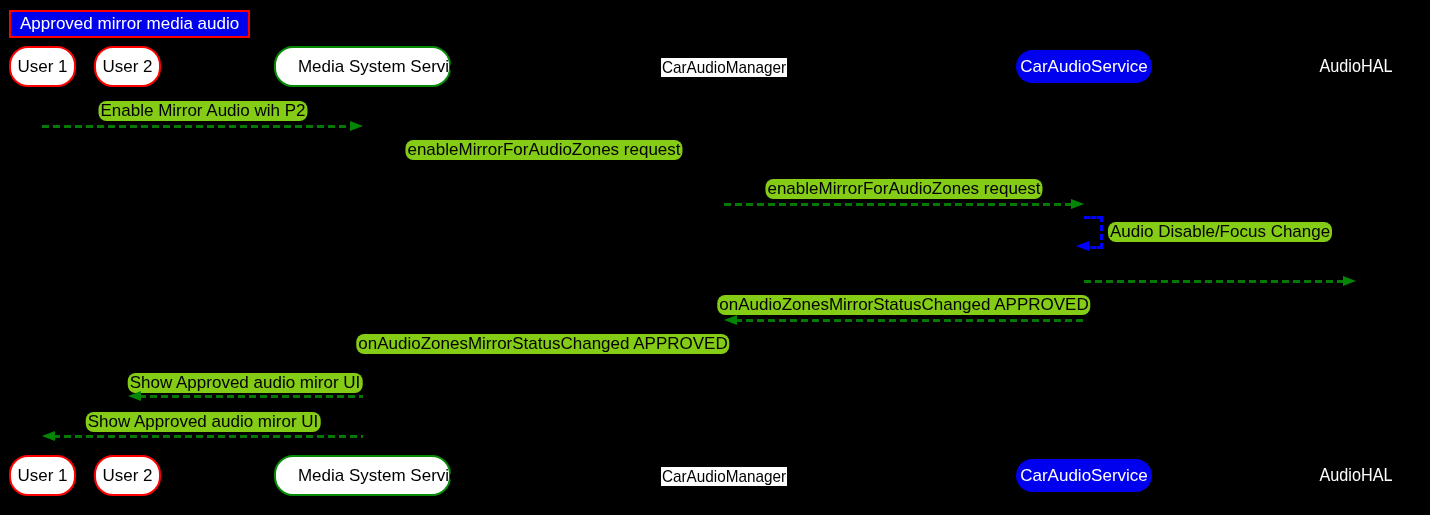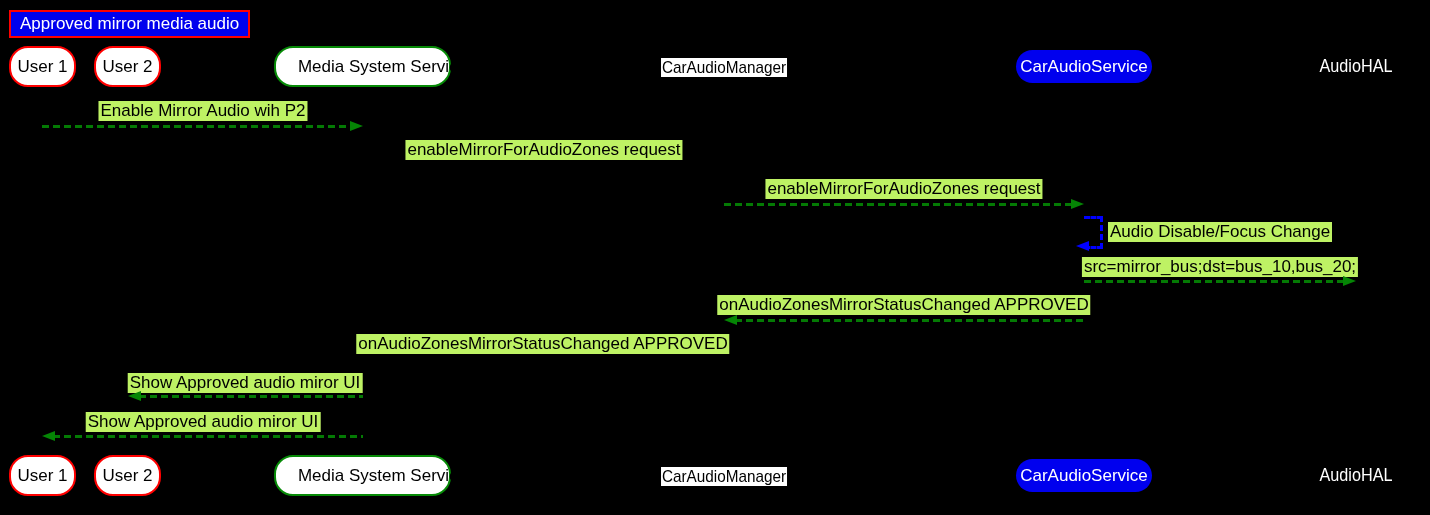--- a/index.html
+++ b/index.html
@@ -25,23 +25,24 @@
   .txt-label{
     position:absolute;white-space:nowrap;font-size:17px;line-height:19px;
     transform:translateX(-50%) scaleX(0.9);
   }
   .txt-white-bg{background:#ffffff;color:#000000;padding:0 1px;}
   .txt-plain{color:#ffffff;font-size:18px;}
   
   .lifeline{position:absolute;top:88px;height:367px;width:1px;background:#000;}
   
   .mlabel{
-    position:absolute;background:#bef264;color:#000000;
+    position:absolute;background:#84cc16;color:#000000;
     font-size:17px;line-height:20px;padding:0 2px;white-space:nowrap;
     transform:translateX(-50%);
+    border-radius:8px;
   }
   .mlabel.no-center{transform:none;}
   
   .arrow{position:absolute;height:10px;}
   .arrow .line{
     position:absolute;top:4px;height:3px;
     background:repeating-linear-gradient(90deg,#047a04 0 7px,transparent 7px 11px);
   }
   .arrow .head{position:absolute;top:0;width:0;height:0;
     border-top:5px solid transparent;border-bottom:5px solid transparent;}
@@ -92,21 +93,20 @@
   <div class="mlabel" style="left:904px;top:179px">enableMirrorForAudioZones request</div>
   <div class="arrow dir-right" style="left:724px;top:199px;width:360px">
     <i class="line"></i>
       <i class="head"></i>
   </div>
 
   <div class="self-loop"></div>
   <div class="self-loop-head"></div>
   <div class="mlabel no-center" style="left:1108px;top:222px">Audio Disable/Focus Change</div>
 
-  <div class="mlabel" style="left:1220px;top:257px">src=mirror_bus;dst=bus_10,bus_20;</div>
   <div class="arrow dir-right" style="left:1084px;top:276px;width:272px">
     <i class="line"></i>
       <i class="head"></i>
   </div>
 
   <div class="mlabel" style="left:904px;top:295px">onAudioZonesMirrorStatusChanged APPROVED</div>
   <div class="arrow dir-left" style="left:724px;top:315px;width:360px">
     <i class="line"></i>
       <i class="head"></i>
   </div>

